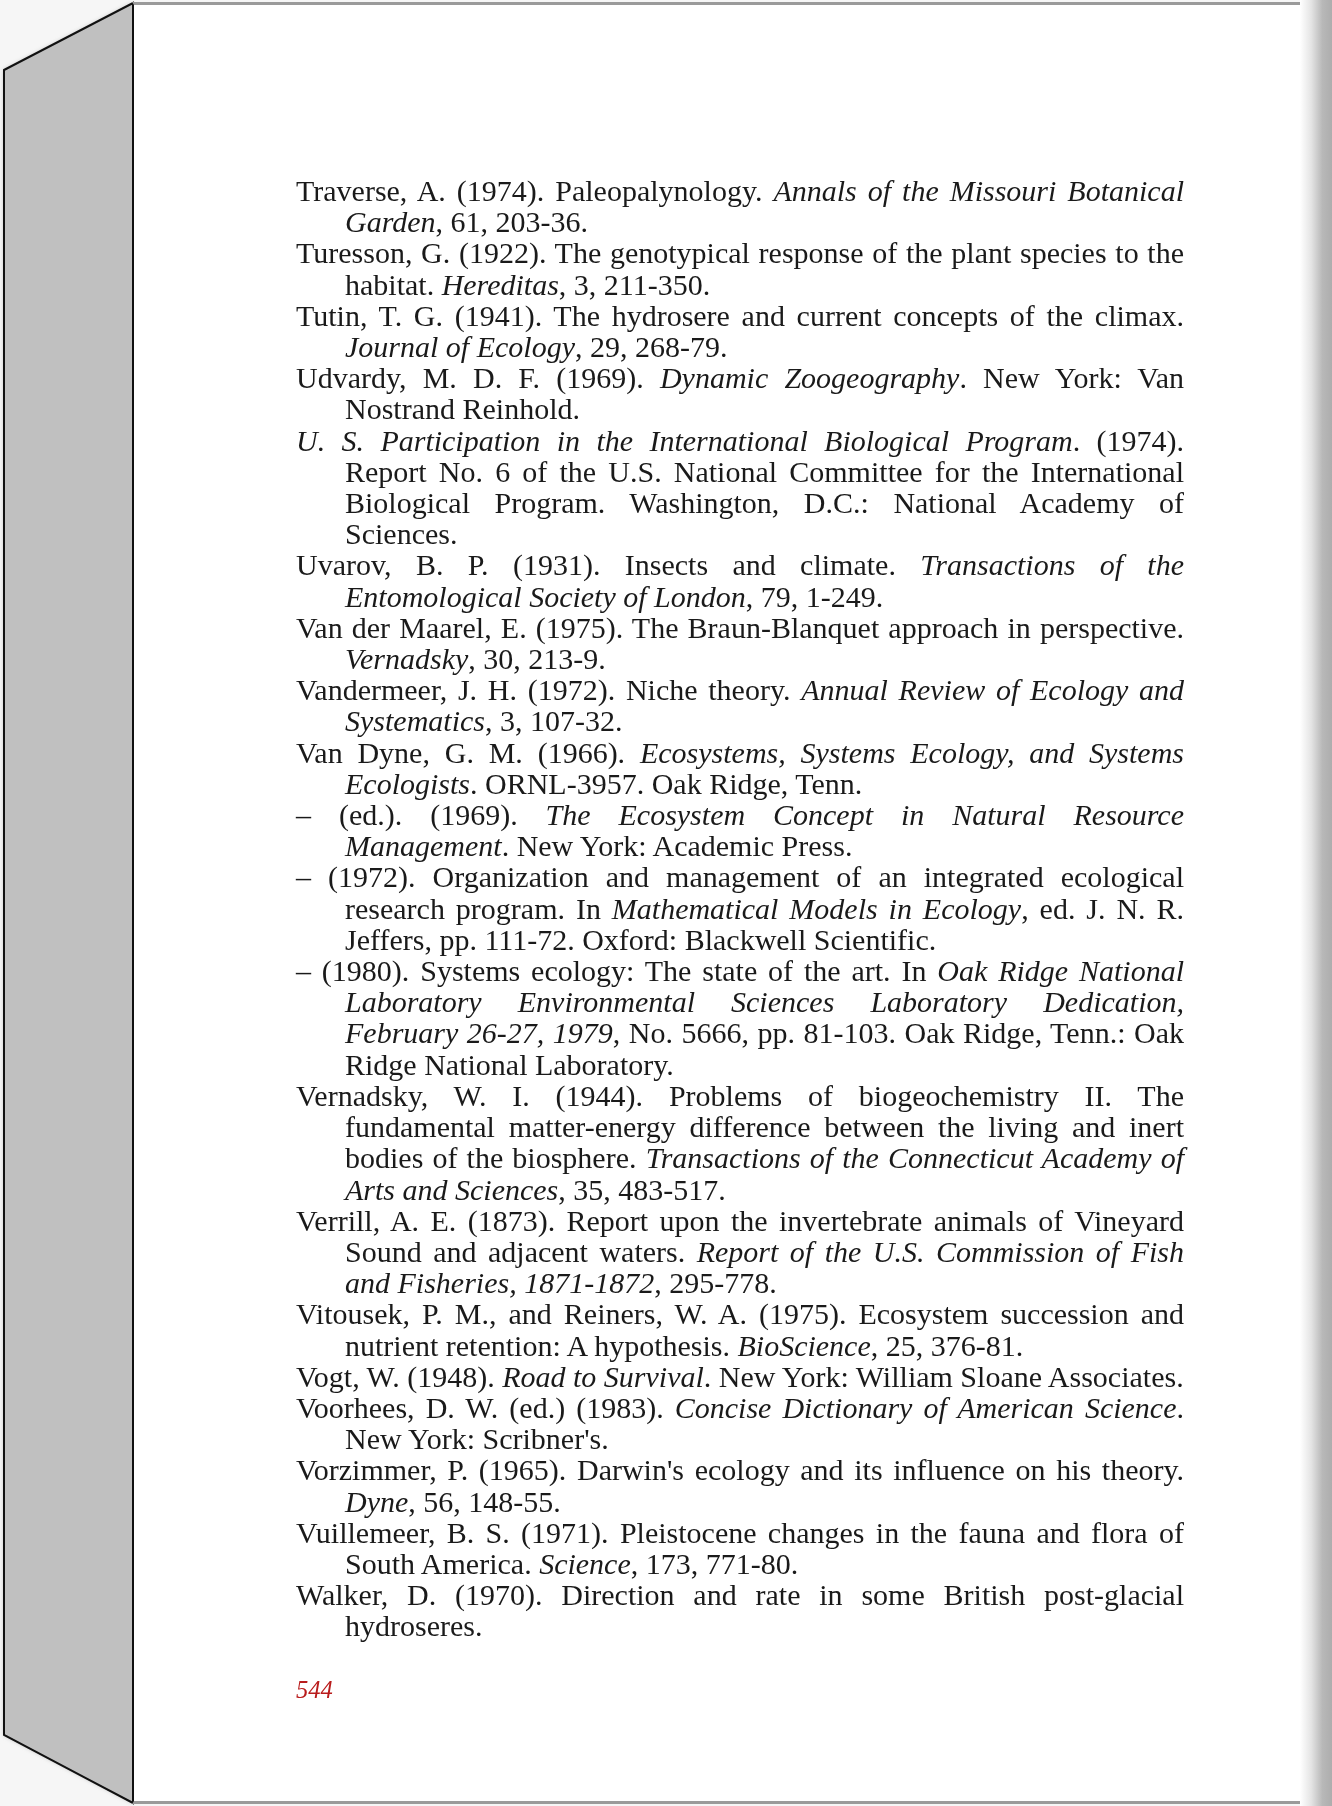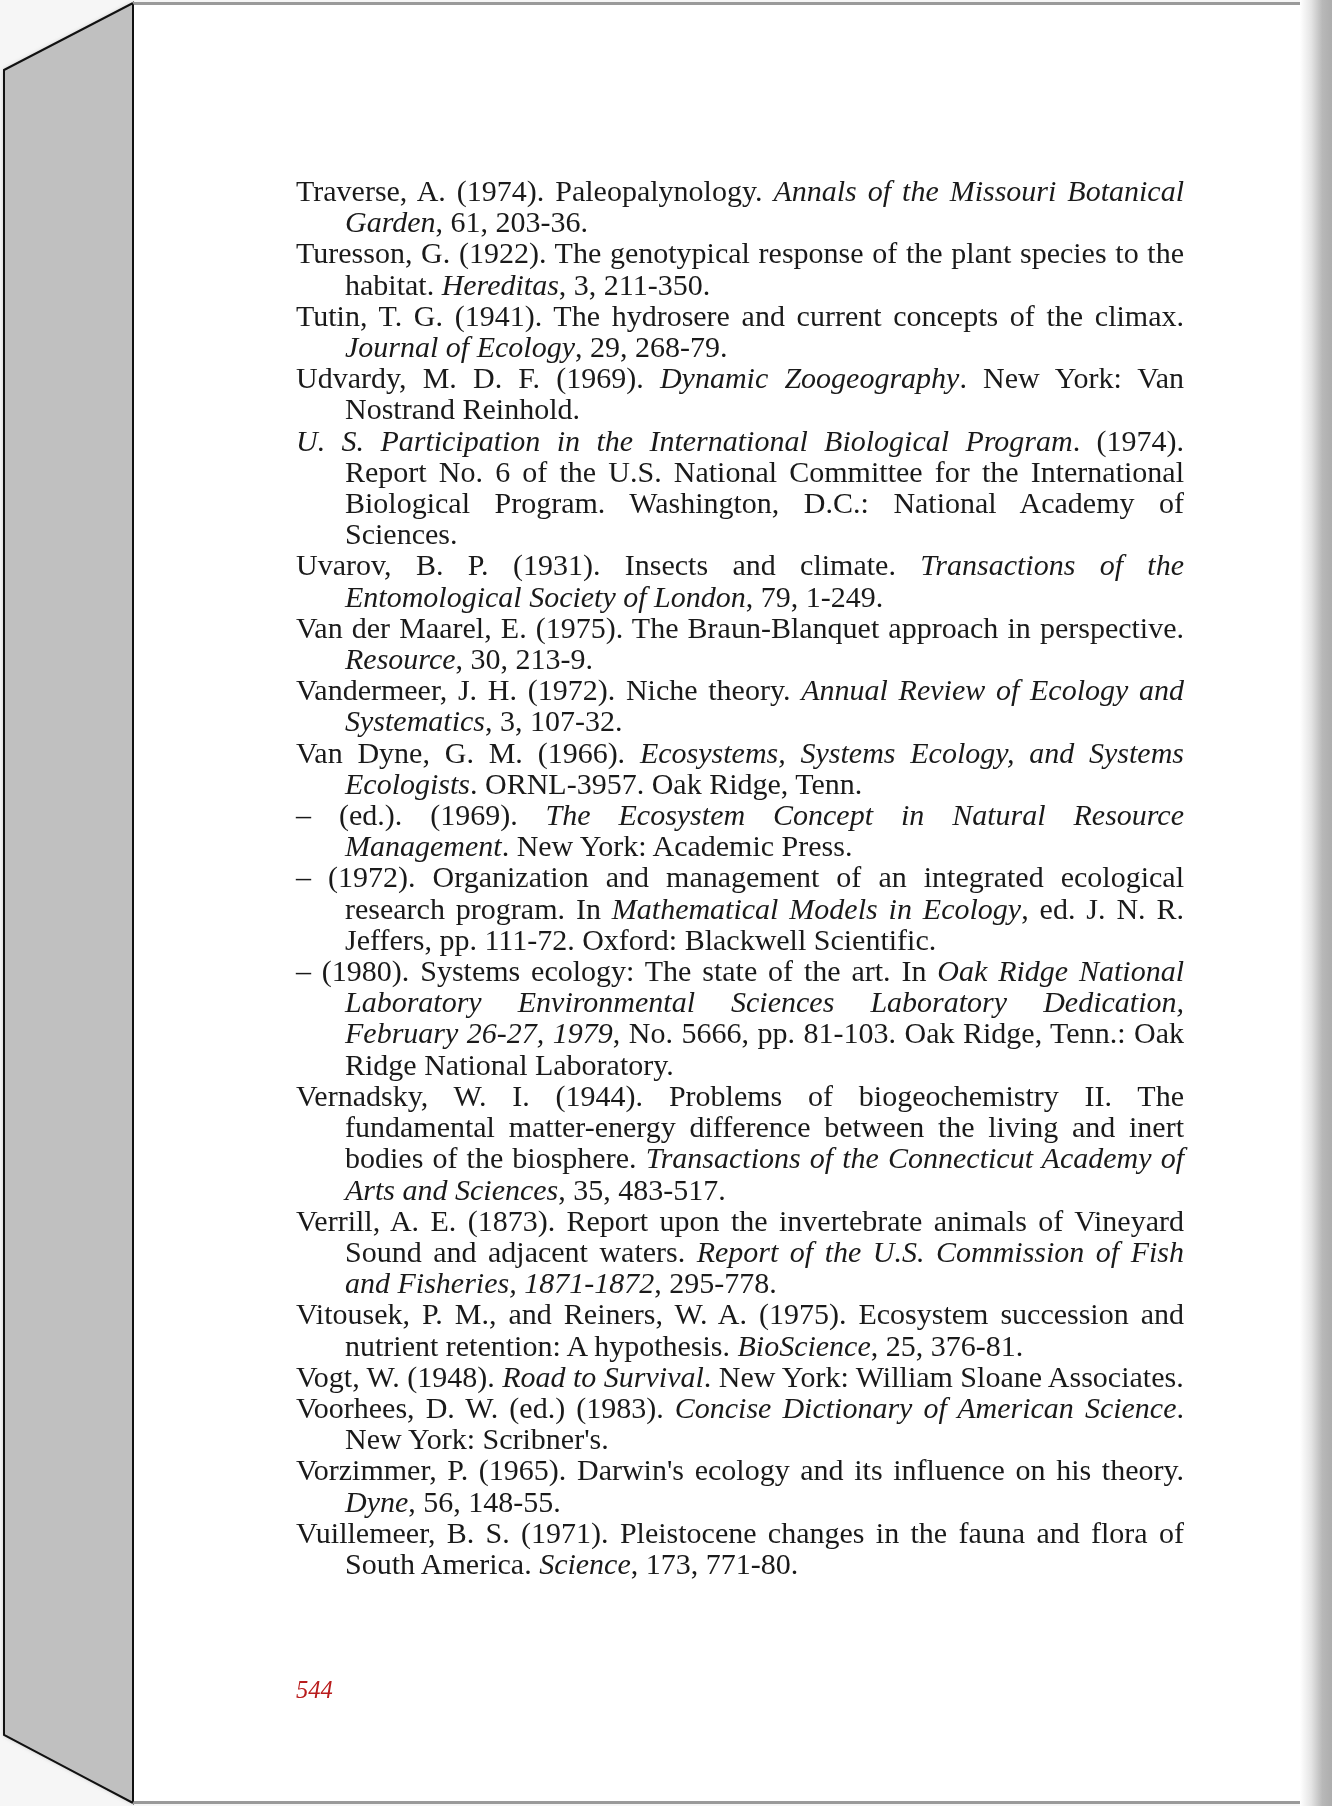--- a/index.html
+++ b/index.html
@@ -56,28 +56,29 @@
 
 <div class="page-edge"></div>
 
 <div class="content" id="refs">
     <p class="ref"><span>Traverse, A. (1974). Paleopalynology. </span><i>Annals of the Missouri Botanical Garden</i><span>, 61, 203-36.</span></p>
     <p class="ref"><span>Turesson, G. (1922). The genotypical response of the plant species to the habitat. </span><i>Hereditas</i><span>, 3, 211-350.</span></p>
     <p class="ref"><span>Tutin, T. G. (1941). The hydrosere and current concepts of the climax. </span><i>Journal of Ecology</i><span>, 29, 268-79.</span></p>
     <p class="ref"><span>Udvardy, M. D. F. (1969). </span><i>Dynamic Zoogeography</i><span>. New York: Van Nostrand Reinhold.</span></p>
     <p class="ref"><i>U. S. Participation in the International Biological Program</i><span>. (1974). Report No. 6 of the U.S. National Committee for the International Biological Program. Washington, D.C.: National Academy of Sciences.</span></p>
     <p class="ref"><span>Uvarov, B. P. (1931). Insects and climate. </span><i>Transactions of the Entomological Society of London</i><span>, 79, 1-249.</span></p>
-    <p class="ref"><span>Van der Maarel, E. (1975). The Braun-Blanquet approach in perspective. </span><i>Resource</i><span>, 30, 213-9.</span></p>
+    <p class="ref"><span>Van der Maarel, E. (1975). The Braun-Blanquet approach in perspective. </span><i>Vernadsky</i><span>, 30, 213-9.</span></p>
     <p class="ref"><span>Vandermeer, J. H. (1972). Niche theory. </span><i>Annual Review of Ecology and Systematics</i><span>, 3, 107-32.</span></p>
     <p class="ref"><span>Van Dyne, G. M. (1966). </span><i>Ecosystems, Systems Ecology, and Systems Ecologists</i><span>. ORNL-3957. Oak Ridge, Tenn.</span></p>
     <p class="ref"><span>– (ed.). (1969). </span><i>The Ecosystem Concept in Natural Resource Management</i><span>. New York: Academic Press.</span></p>
     <p class="ref"><span>– (1972). Organization and management of an integrated ecological research program. In </span><i>Mathematical Models in Ecology</i><span>, ed. J. N. R. Jeffers, pp. 111-72. Oxford: Blackwell Scientific.</span></p>
     <p class="ref"><span>– (1980). Systems ecology: The state of the art. In </span><i>Oak Ridge National Laboratory Environmental Sciences Laboratory Dedication, February 26-27, 1979</i><span>, No. 5666, pp. 81-103. Oak Ridge, Tenn.: Oak Ridge National Laboratory.</span></p>
     <p class="ref"><span>Vernadsky, W. I. (1944). Problems of biogeochemistry II. The fundamental matter-energy difference between the living and inert bodies of the biosphere. </span><i>Transactions of the Connecticut Academy of Arts and Sciences</i><span>, 35, 483-517.</span></p>
     <p class="ref"><span>Verrill, A. E. (1873). Report upon the invertebrate animals of Vineyard Sound and adjacent waters. </span><i>Report of the U.S. Commission of Fish and Fisheries, 1871-1872</i><span>, 295-778.</span></p>
     <p class="ref"><span>Vitousek, P. M., and Reiners, W. A. (1975). Ecosystem succession and nutrient retention: A hypothesis. </span><i>BioScience</i><span>, 25, 376-81.</span></p>
     <p class="ref"><span>Vogt, W. (1948). </span><i>Road to Survival</i><span>. New York: William Sloane Associates.</span></p>
     <p class="ref"><span>Voorhees, D. W. (ed.) (1983). </span><i>Concise Dictionary of American Science</i><span>. New York: Scribner's.</span></p>
     <p class="ref"><span>Vorzimmer, P. (1965). Darwin's ecology and its influence on his theory. </span><i>Dyne</i><span>, 56, 148-55.</span></p>
     <p class="ref"><span>Vuillemeer, B. S. (1971). Pleistocene changes in the fauna and flora of South America. </span><i>Science</i><span>, 173, 771-80.</span></p>
+    <p class="ref"><span>Walker, D. (1970). Direction and rate in some British post-glacial hydroseres.</span></p>
   </div>
 
 <div class="page-number">544</div>
 
 </body></html>

